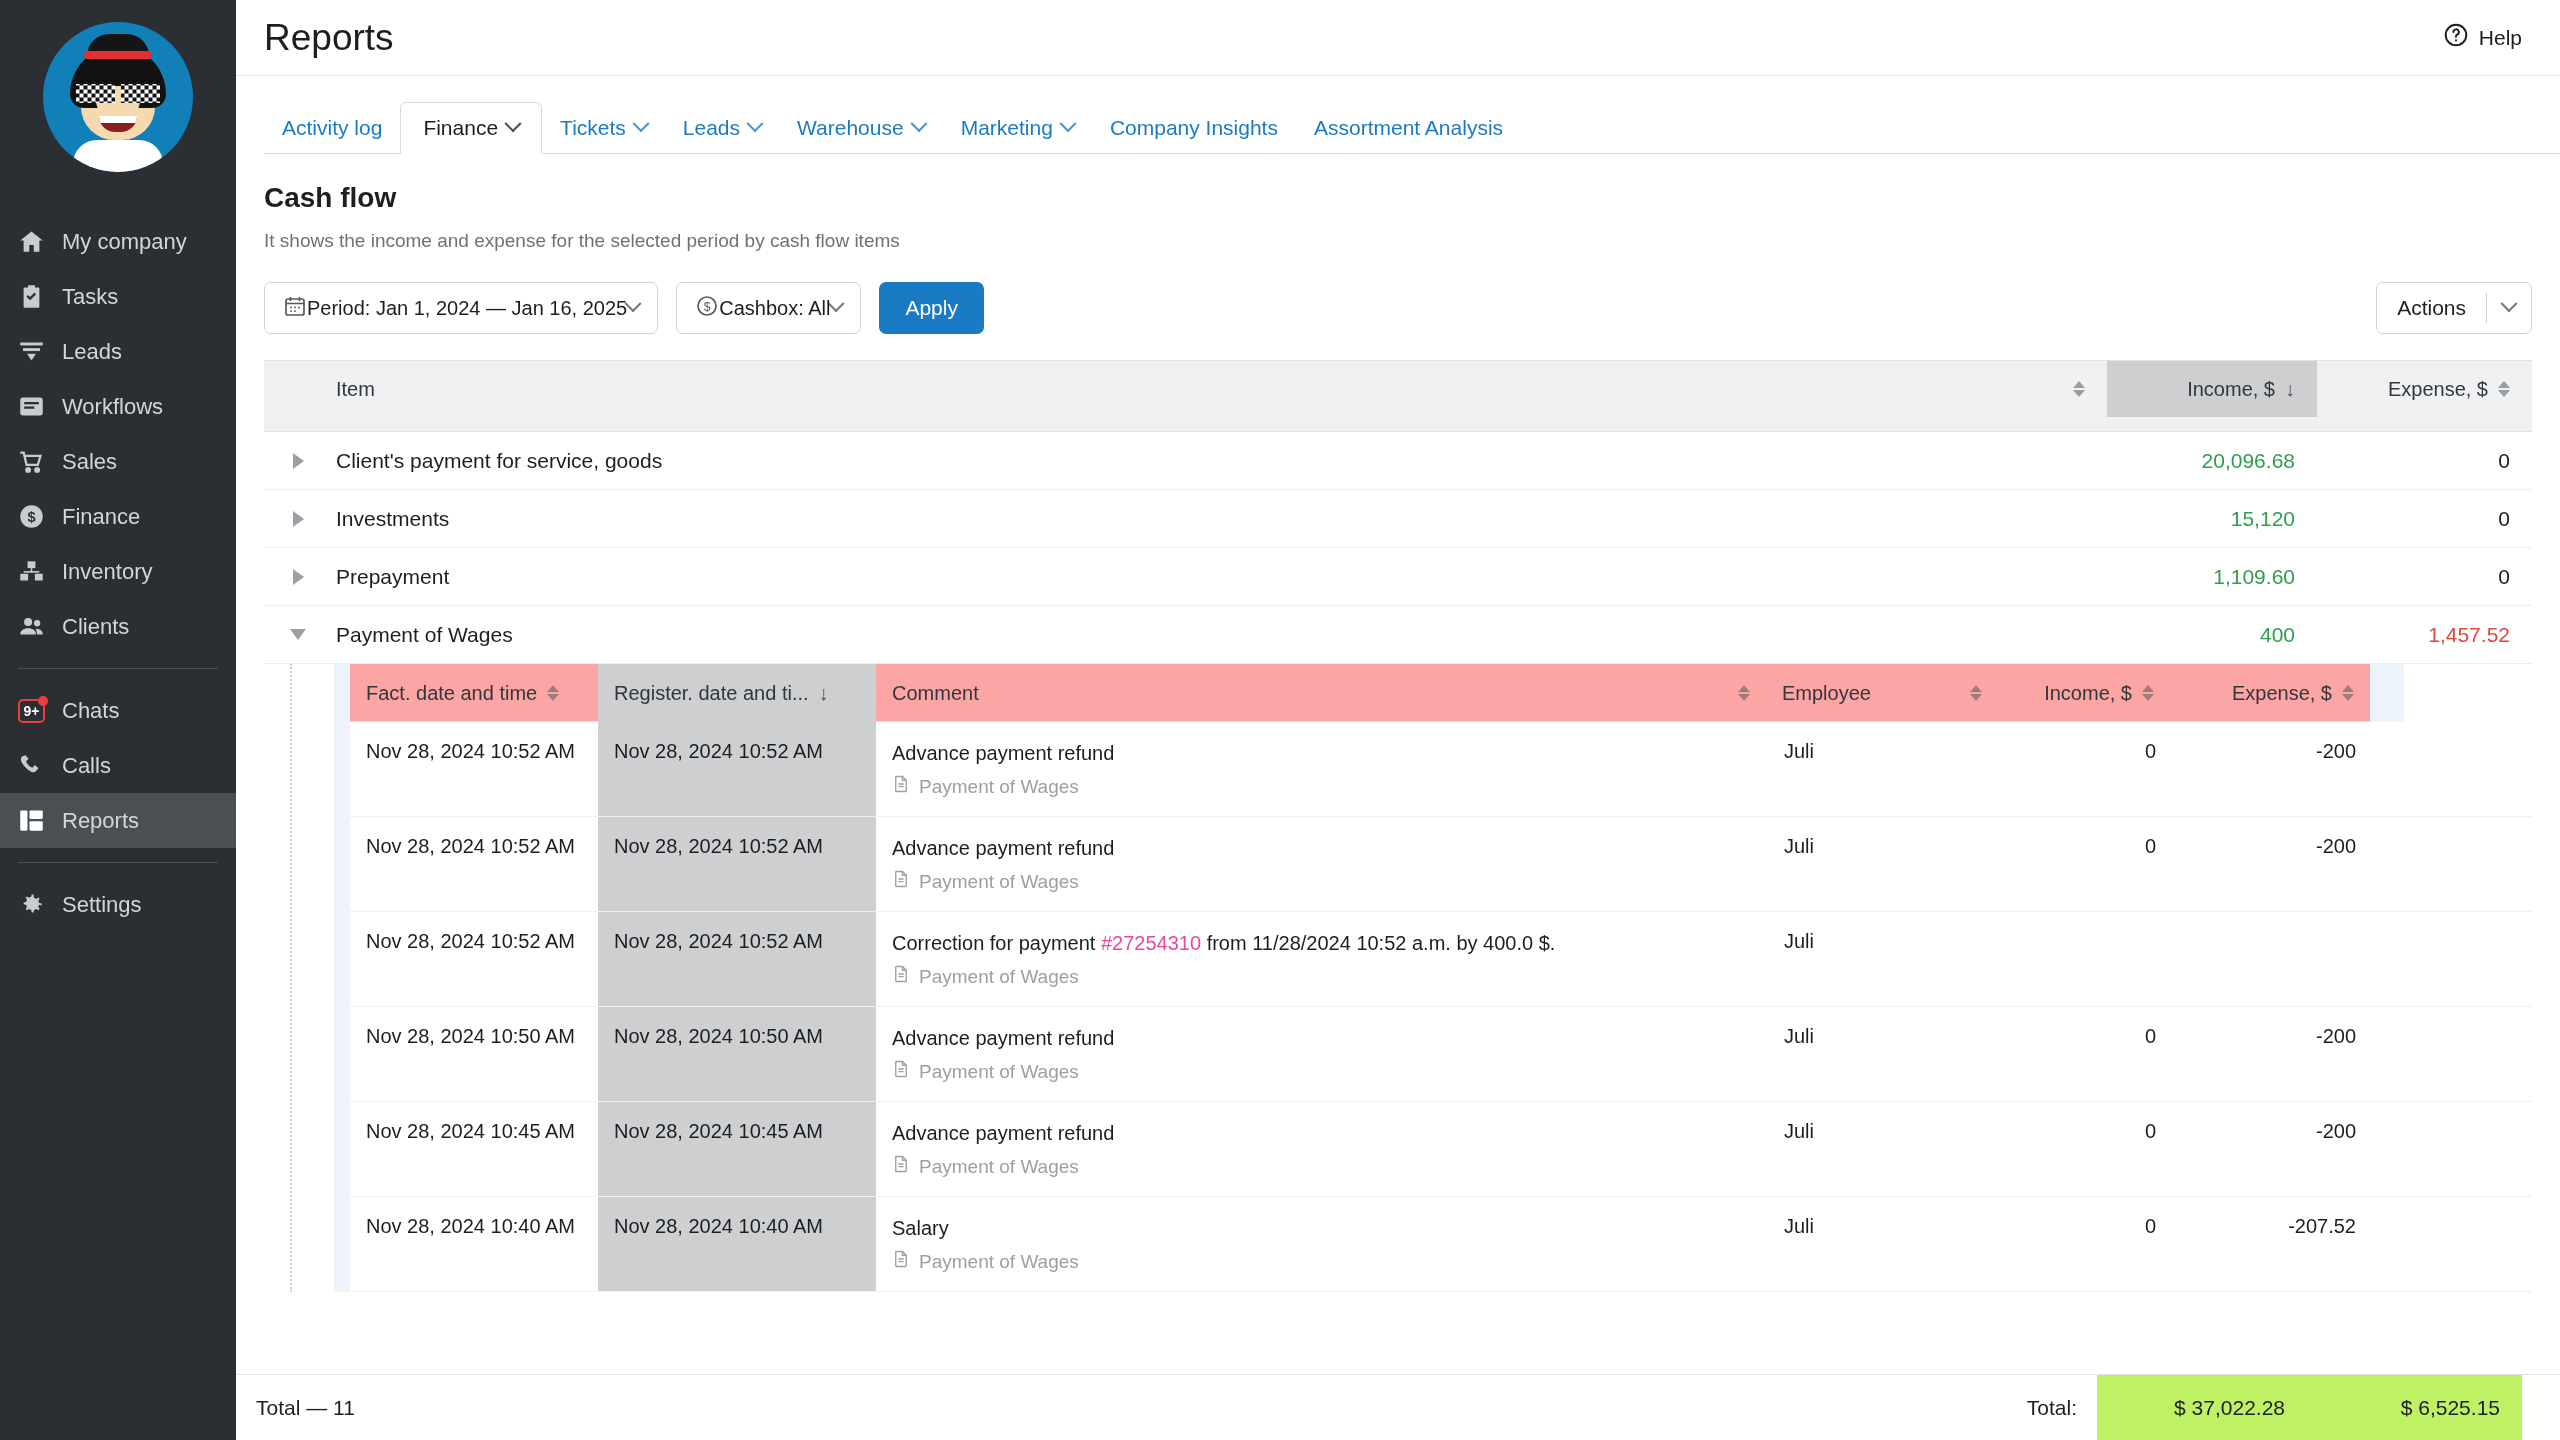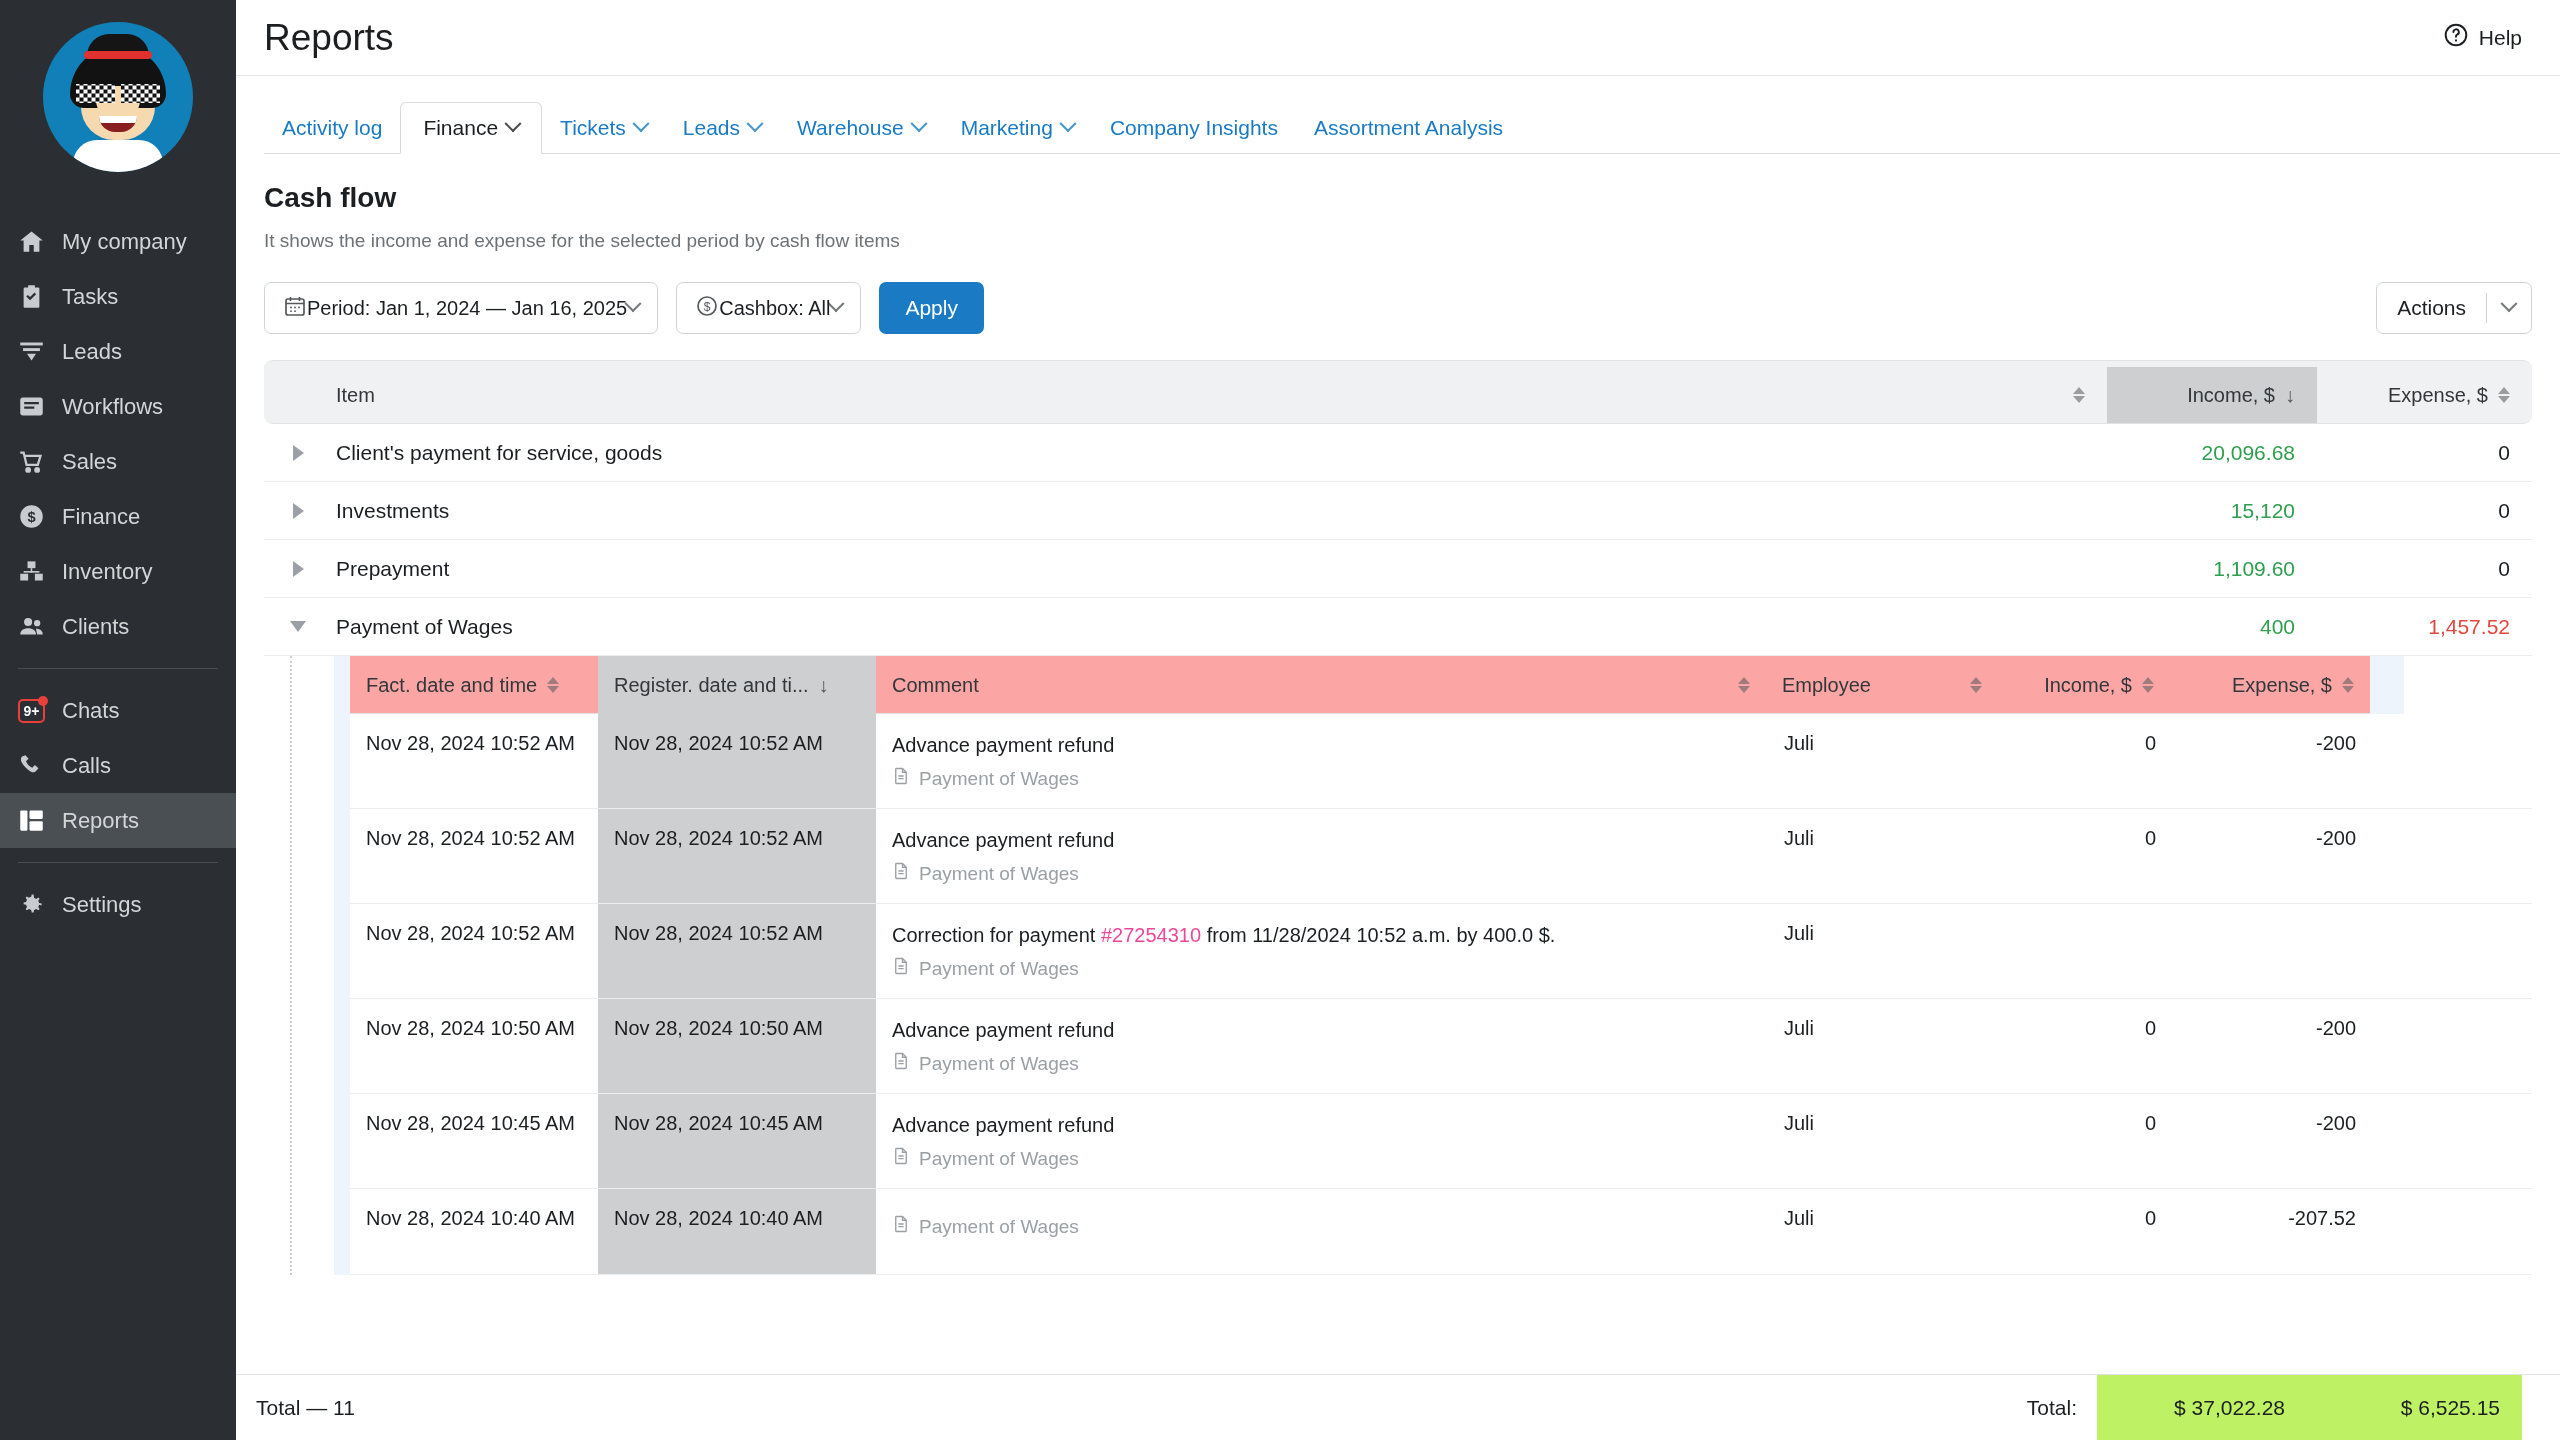--- a/index.html
+++ b/index.html
@@ -109,23 +109,23 @@
     border:1px solid #d0d3d6; border-radius:7px; background:#fff;
     font-size:21px; color:#1c1f22; cursor:pointer;
   }
   .actions-btn .lbl{ padding:0 20px; }
   .actions-btn .divider{ width:1px; height:30px; background:#d0d3d6;}
   .actions-btn .caret{ padding:0 16px; display:flex; align-items:center;}
 
   
   .table-area { margin-top:26px; position:relative; }
   .thead {
-    display:flex; height:64px; align-items:flex-end;
+    display:flex; height:72px; align-items:flex-start;
     background:#f0f1f2; border-top:1px solid #e0e2e4; border-bottom:1px solid #e0e2e4;
-    font-size:20px; color:#33373b;border-radius:9px;
+    font-size:20px; color:#33373b;
   }
   .th-arrowcol{ width:68px; flex-shrink:0;}
   .th-item{ flex:1; display:flex; align-items:center; justify-content:space-between; padding:0 22px 0 4px; height:56px;}
   .th-income{ width:210px; flex-shrink:0; display:flex; align-items:center; justify-content:flex-end; gap:10px;
      height:56px; padding-right:22px; background:#cdcfd1;}
   .th-expense{ width:215px; flex-shrink:0; display:flex; align-items:center; justify-content:flex-end; gap:10px;
      height:56px; padding-right:22px;}
 
   .sort-ud{ display:inline-flex; flex-direction:column; gap:2px; opacity:.55;}
   .sort-ud i{ display:block; width:0;height:0;border-left:6px solid transparent;border-right:6px solid transparent;}
@@ -644,20 +644,21 @@
               <div class="sub-td c-inc num">0</div>
               <div class="sub-td c-exp num">-200</div>
               <div class="sub-th c-end-rail" style="background:#fff"></div>
               <div class="sub-td c-end"></div>
             </div>
 
             <div class="sub-row">
               <div class="sub-td c-fact">Nov 28, 2024 10:40 AM</div>
               <div class="sub-td c-reg">Nov 28, 2024 10:40 AM</div>
               <div class="sub-td c-comment" style="display:block">
+                <div class="comment-main"><span>Salary</span></div>
                 <div class="comment-sub">
                   <span><svg width="18" height="18" viewBox="0 0 24 24" fill="none" stroke="#9aa0a5" stroke-width="1.8">
                         <path d="M14 2H6a1 1 0 0 0-1 1v18a1 1 0 0 0 1 1h12a1 1 0 0 0 1-1V7z"></path>
                         <path d="M14 2v5h5"></path>
                         <path d="M8.5 12h7M8.5 15.5h7"></path>
                       </svg></span>
                   <span>Payment of Wages</span>
                 </div>
               </div>
               <div class="sub-td c-emp" style="justify-content:flex-start">Juli</div>

